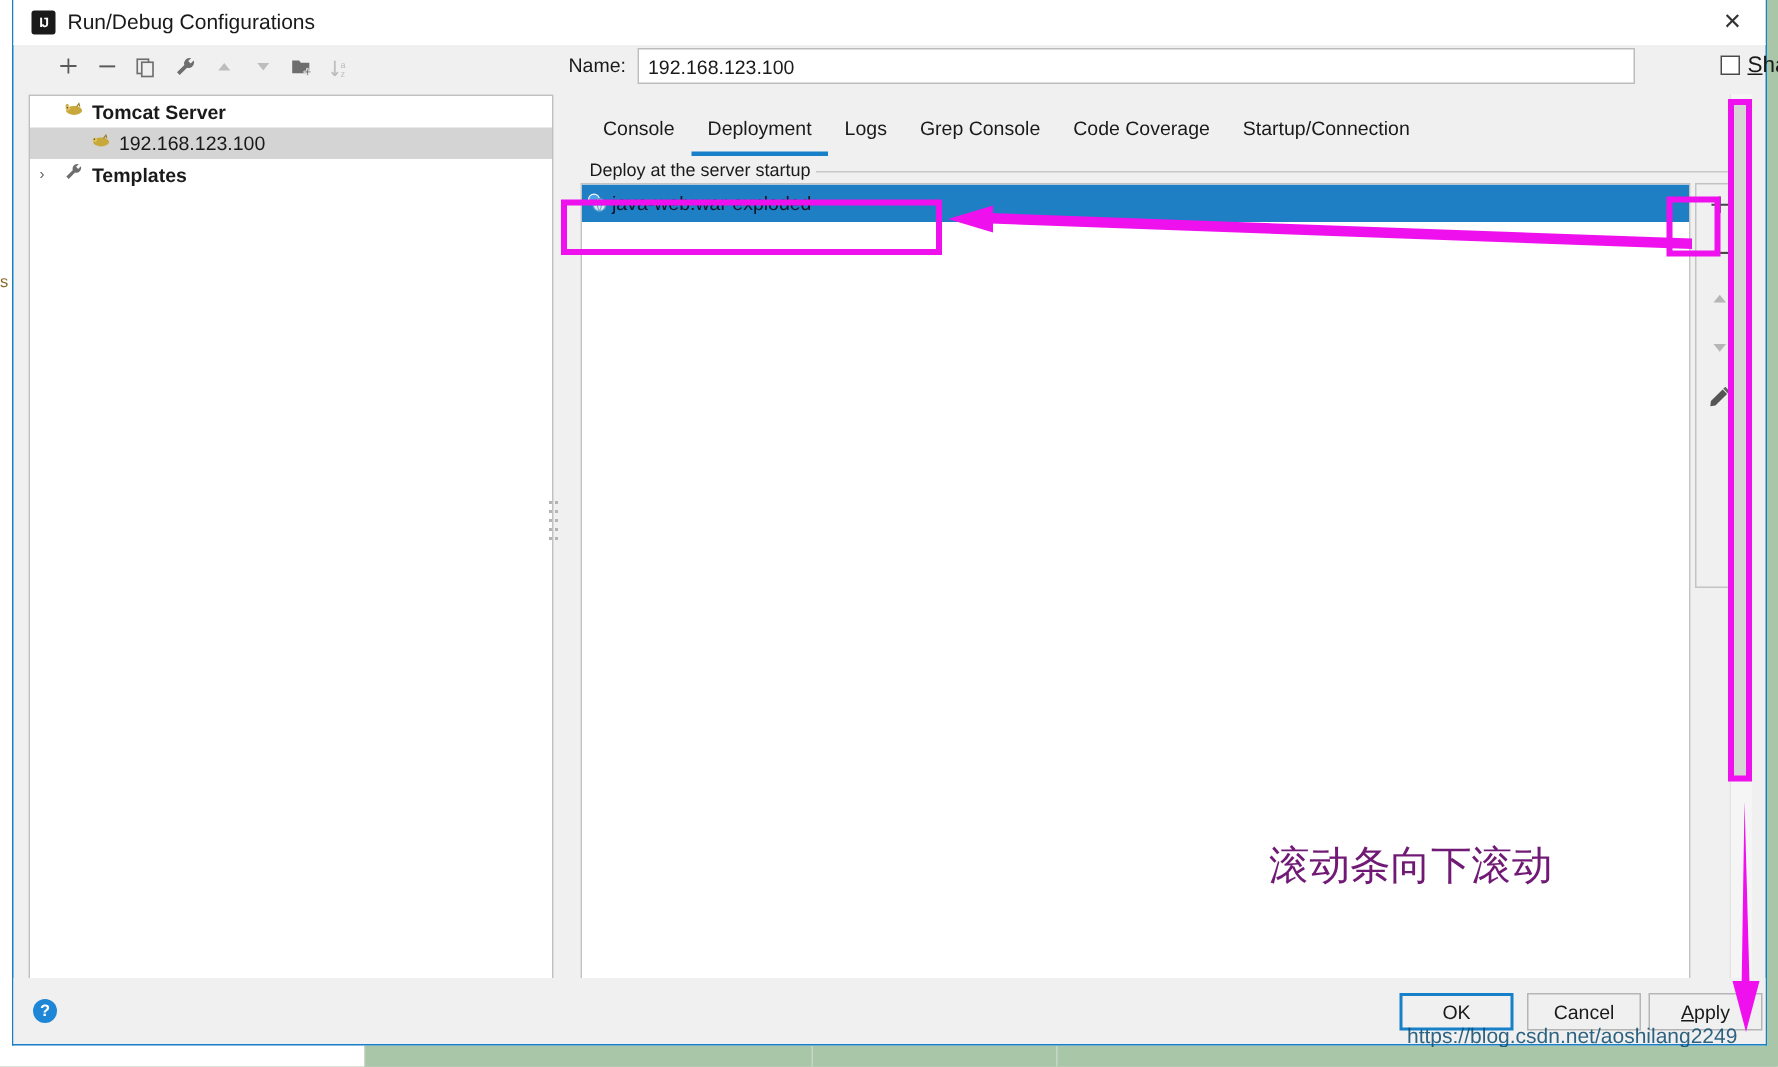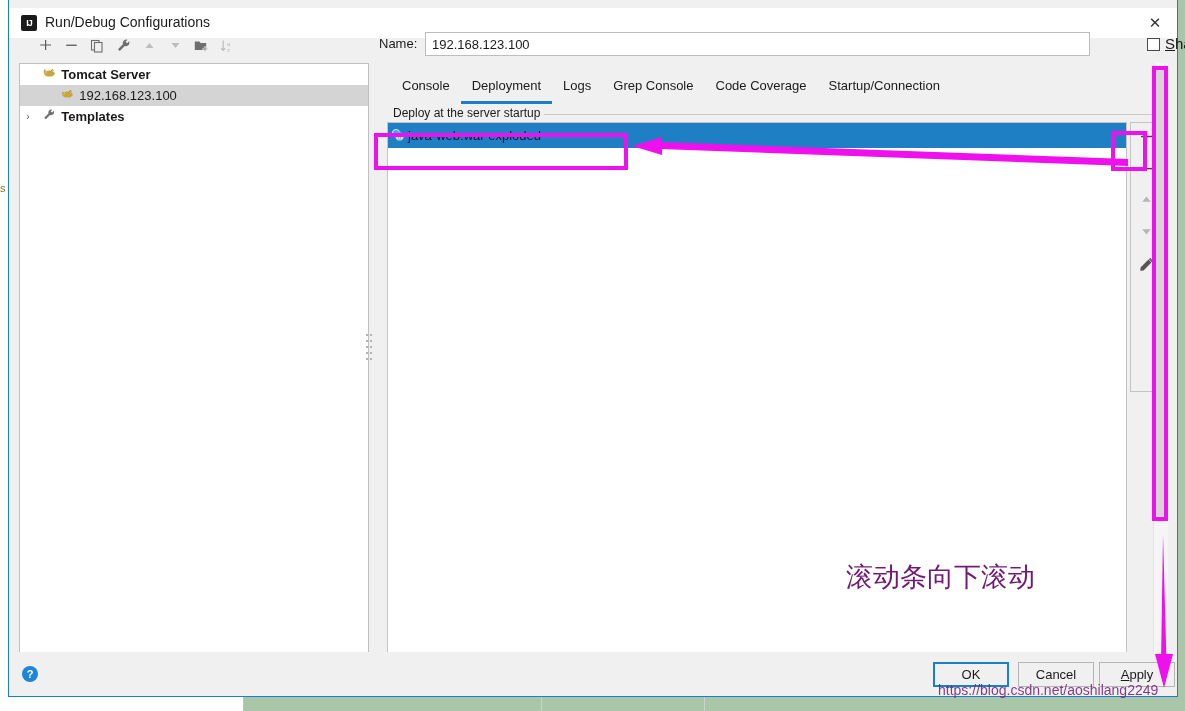--- a/index.html
+++ b/index.html
@@ -38,21 +38,20 @@
     border: 1px solid #1880c9;
     border-top: none;
   }
 
   
   #titlebar {
     position: relative;
     height: 30px;
     background: #ffffff;
     border-bottom: 1px solid #ffffff;
-    margin-top: 8px;
   }
   #app-icon {
     position: absolute; left: 12px; top: 7px;
     width: 16px; height: 16px;
     background: #1a1a1a;
     border-radius: 2px;
     color: #ffffff;
     font-size: 9px; font-weight: bold;
     line-height: 16px; text-align: center;
     letter-spacing: -1px;
@@ -279,21 +278,21 @@
   #anno-text-cn {
     left: 846px; top: 559px;
     font-size: 27px; color: #701a75;
     font-family: "DejaVu Sans", sans-serif;
     white-space: nowrap;
   }
 
   
   #watermark {
     position: absolute; left: 938px; top: 682px;
-    font-size: 14px; color: #701a75;
+    font-size: 14px; color: #0c4a6e;
     white-space: nowrap;
     opacity: 0.85;
     pointer-events: none;
   }
 </style>
 </head>
 <body>
 
 <div id="bg-desktop"></div>
 <div id="bg-panel-left"></div>

